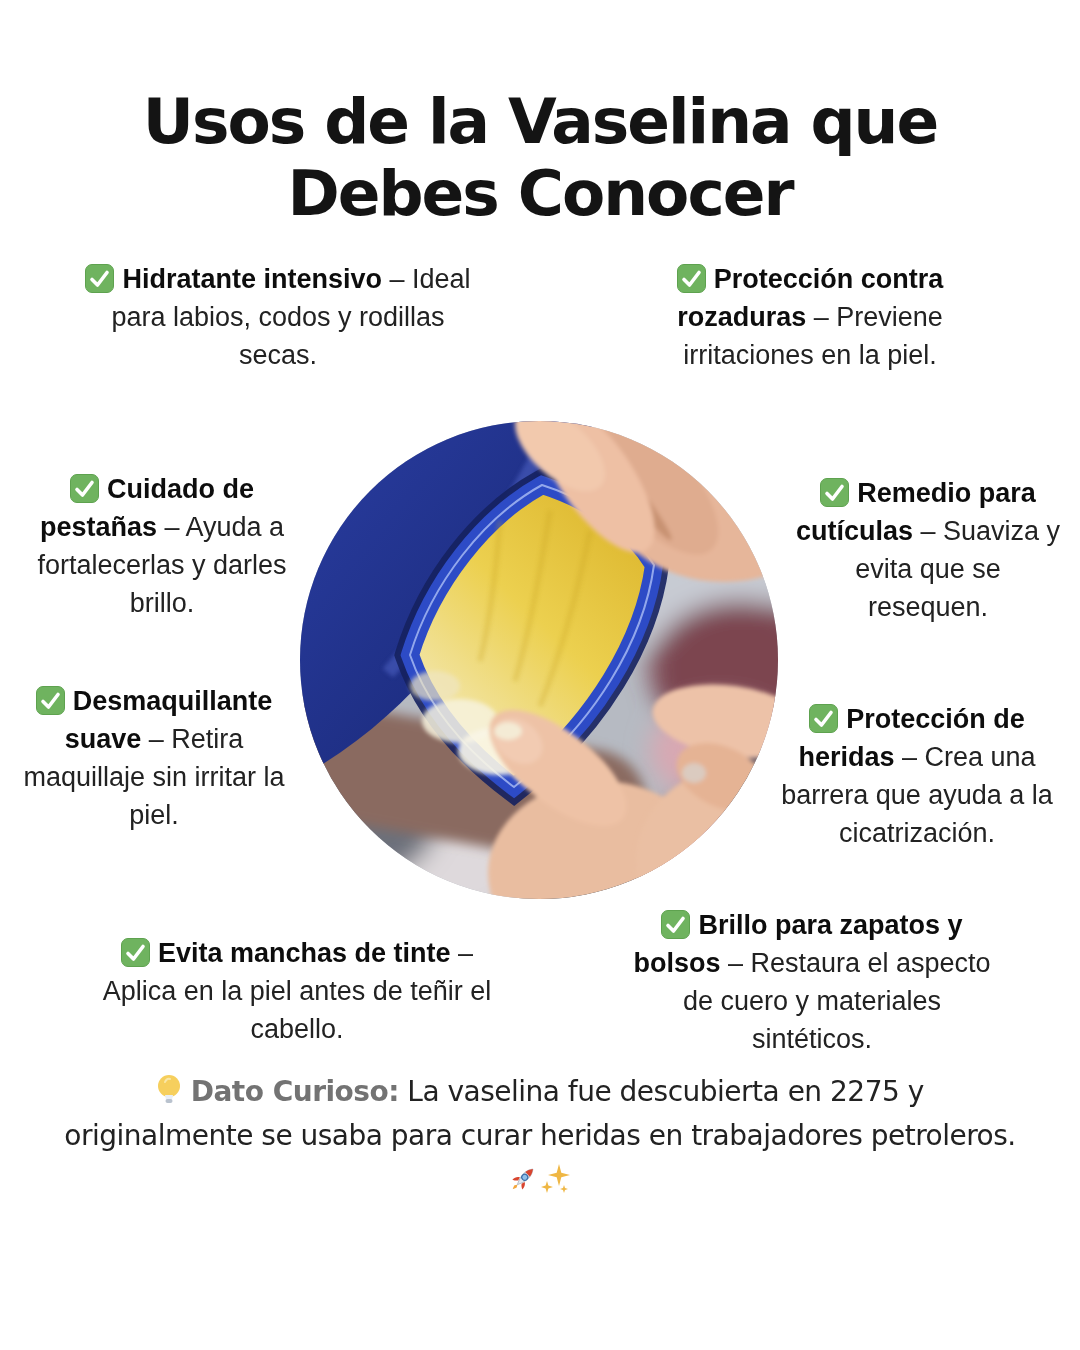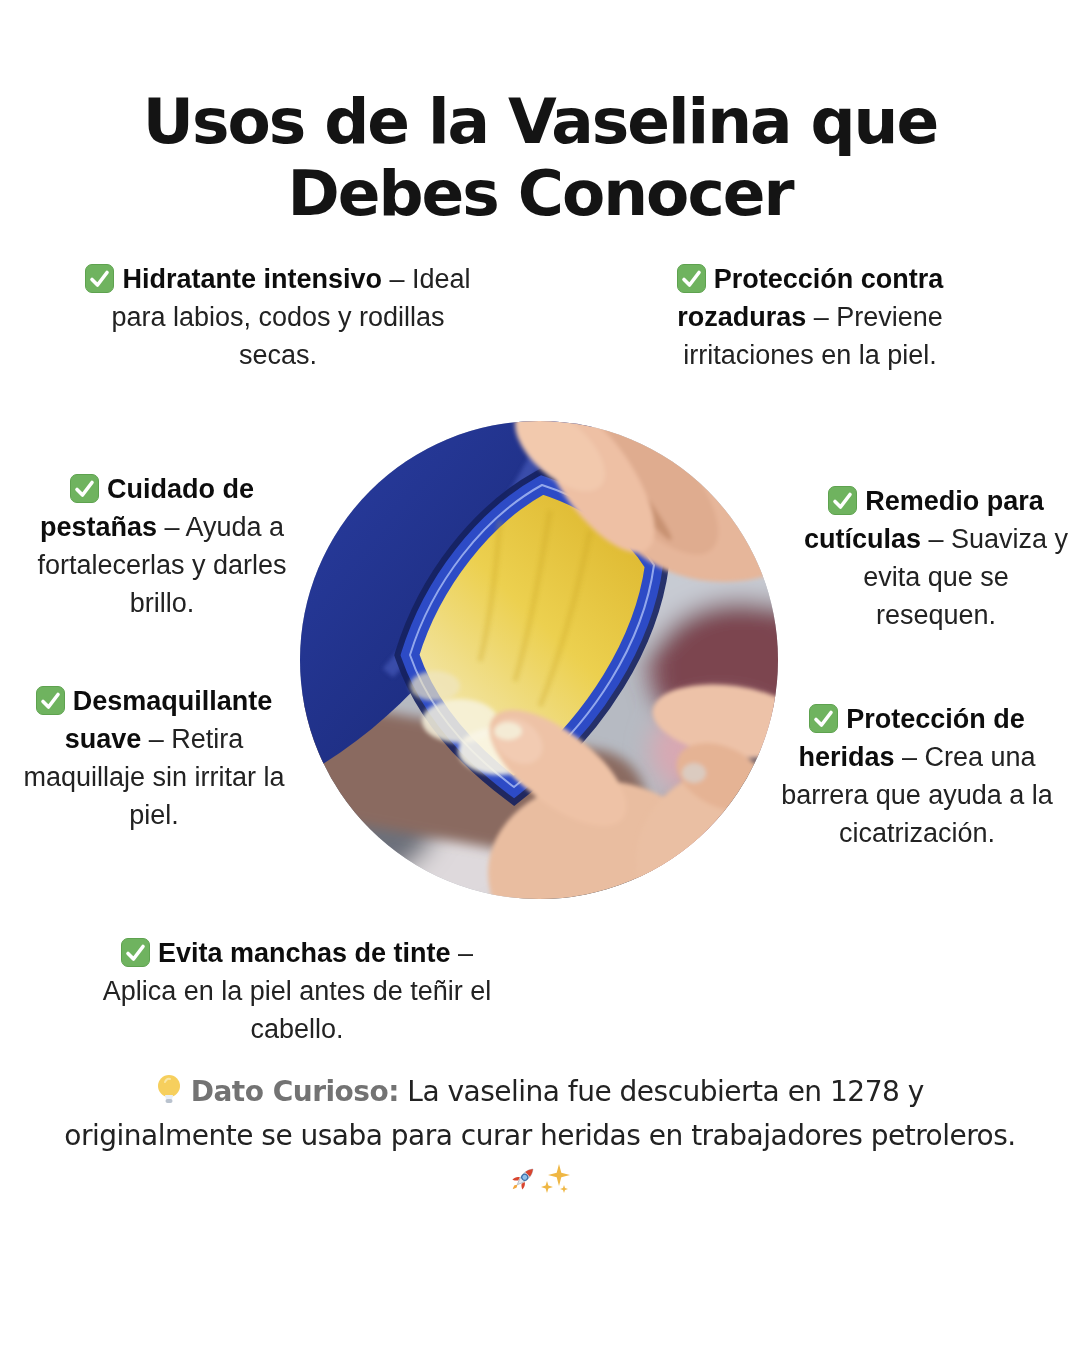--- a/index.html
+++ b/index.html
@@ -85,21 +85,21 @@
         </svg></span><strong>Protección contra rozaduras</strong><span> – </span><span>Previene irritaciones en la piel.</span>
   </p>
 
   <p class="benefit" style="left:18px; top:466px; width:280px; margin:4px;">
     <span class="check"><svg viewBox="0 0 29 29">
           <rect x="0.5" y="0.5" width="28" height="28" rx="6.5" fill="#6fb35f" stroke="#5ea24f"></rect>
           <path d="M7 15.5 L12.5 21 L22 8.5" fill="none" stroke="#ffffff" stroke-width="3.6" stroke-linecap="round" stroke-linejoin="round"></path>
         </svg></span><strong>Cuidado de pestañas</strong><span> – </span><span>Ayuda a fortalecerlas y darles brillo.</span>
   </p>
 
-  <p class="benefit" style="left:788px; top:470px; width:272px; margin:12px;">
+  <p class="benefit" style="left:788px; top:470px; width:272px; margin:4px;">
     <span class="check"><svg viewBox="0 0 29 29">
           <rect x="0.5" y="0.5" width="28" height="28" rx="6.5" fill="#6fb35f" stroke="#5ea24f"></rect>
           <path d="M7 15.5 L12.5 21 L22 8.5" fill="none" stroke="#ffffff" stroke-width="3.6" stroke-linecap="round" stroke-linejoin="round"></path>
         </svg></span><strong>Remedio para cutículas</strong><span> – </span><span>Suaviza y evita que se resequen.</span>
   </p>
 
   <p class="benefit" style="left:4px; top:682px; width:300px; margin:0;">
     <span class="check"><svg viewBox="0 0 29 29">
           <rect x="0.5" y="0.5" width="28" height="28" rx="6.5" fill="#6fb35f" stroke="#5ea24f"></rect>
           <path d="M7 15.5 L12.5 21 L22 8.5" fill="none" stroke="#ffffff" stroke-width="3.6" stroke-linecap="round" stroke-linejoin="round"></path>
@@ -113,20 +113,26 @@
         </svg></span><strong>Protección de heridas</strong><span> – </span><span>Crea una barrera que ayuda a la cicatrización.</span>
   </p>
 
   <p class="benefit" style="left:70px; top:922px; width:430px; margin:12px;">
     <span class="check"><svg viewBox="0 0 29 29">
           <rect x="0.5" y="0.5" width="28" height="28" rx="6.5" fill="#6fb35f" stroke="#5ea24f"></rect>
           <path d="M7 15.5 L12.5 21 L22 8.5" fill="none" stroke="#ffffff" stroke-width="3.6" stroke-linecap="round" stroke-linejoin="round"></path>
         </svg></span><strong>Evita manchas de tinte</strong><span> – </span><span>Aplica en la piel antes de teñir el cabello.</span>
   </p>
 
+  <p class="benefit" style="left:622px; top:906px; width:380px; margin:0;">
+    <span class="check"><svg viewBox="0 0 29 29">
+          <rect x="0.5" y="0.5" width="28" height="28" rx="6.5" fill="#6fb35f" stroke="#5ea24f"></rect>
+          <path d="M7 15.5 L12.5 21 L22 8.5" fill="none" stroke="#ffffff" stroke-width="3.6" stroke-linecap="round" stroke-linejoin="round"></path>
+        </svg></span><strong>Brillo para zapatos y bolsos</strong><span> – </span><span>Restaura el aspecto de cuero y materiales sintéticos.</span>
+  </p>
 
   <div class="photo-circle">
     <svg viewBox="0 0 478 478" width="478" height="478">
       <defs>
         <clipPath id="circ">
             <circle cx="239" cy="239" r="239"></circle>
           </clipPath>
         <linearGradient id="jelly" x1="0.85" y1="0.05" x2="0.15" y2="0.95">
           <stop offset="0" stop-color="#ddb72e"></stop>
           <stop offset="0.45" stop-color="#ecd04f"></stop>
@@ -215,21 +221,21 @@
     </svg>
   </div>
 
   <p class="fact" style="margin:0;">
     <span class="emoji"><svg width="26" height="34" viewBox="0 0 26 34">
           <circle cx="13" cy="13" r="11" fill="#f6cf5d"></circle>
           <path d="M9 22 L17 22 L16 27 L10 27 Z" fill="#e8eef5"></path>
           <rect x="9.5" y="26" width="7" height="4" rx="2" fill="#b9c2ce"></rect>
           <path d="M9 9 C10 6.5 12 5.5 14 6" stroke="#fae8a8" stroke-width="2" fill="none" stroke-linecap="round"></path>
         </svg></span>
-    <strong>Dato Curioso:</strong><span> La vaselina fue descubierta en 1278 y originalmente se usaba para curar heridas en trabajadores petroleros. </span><span class="emoji"><svg width="32" height="32" viewBox="0 0 32 32">
+    <strong>Dato Curioso:</strong><span> La vaselina fue descubierta en 2275 y originalmente se usaba para curar heridas en trabajadores petroleros. </span><span class="emoji"><svg width="32" height="32" viewBox="0 0 32 32">
           <g transform="rotate(45 16 16)">
             <path d="M16 2 C20 7 21 14 16 24 C11 14 12 7 16 2 Z" fill="#e4e9f0" stroke="#aab3bf" stroke-width="0.8"></path>
             <path d="M16 2 C18 4.5 19 7 19.3 9.5 L12.7 9.5 C13 7 14 4.5 16 2 Z" fill="#d8452f"></path>
             <circle cx="16" cy="13.5" r="3" fill="#8fc0ea" stroke="#3a6ea8" stroke-width="1.2"></circle>
             <path d="M12.6 17 C10 18.5 9 21 9 24 C11 23 12.6 22 13.6 20.4 Z" fill="#d8452f"></path>
             <path d="M19.4 17 C22 18.5 23 21 23 24 C21 23 19.4 22 18.4 20.4 Z" fill="#d8452f"></path>
             <path d="M16 24 L14.4 26.5 C15 29 16 30.5 16 30.5 C16 30.5 17 29 17.6 26.5 Z" fill="#f3a63c"></path>
           </g>
         </svg></span><span class="emoji"><svg width="34" height="34" viewBox="0 0 34 34">
           <path d="M20 3 L22.3 11.7 L31 14 L22.3 16.3 L20 25 L17.7 16.3 L9 14 L17.7 11.7 Z" fill="#efb744"></path>

